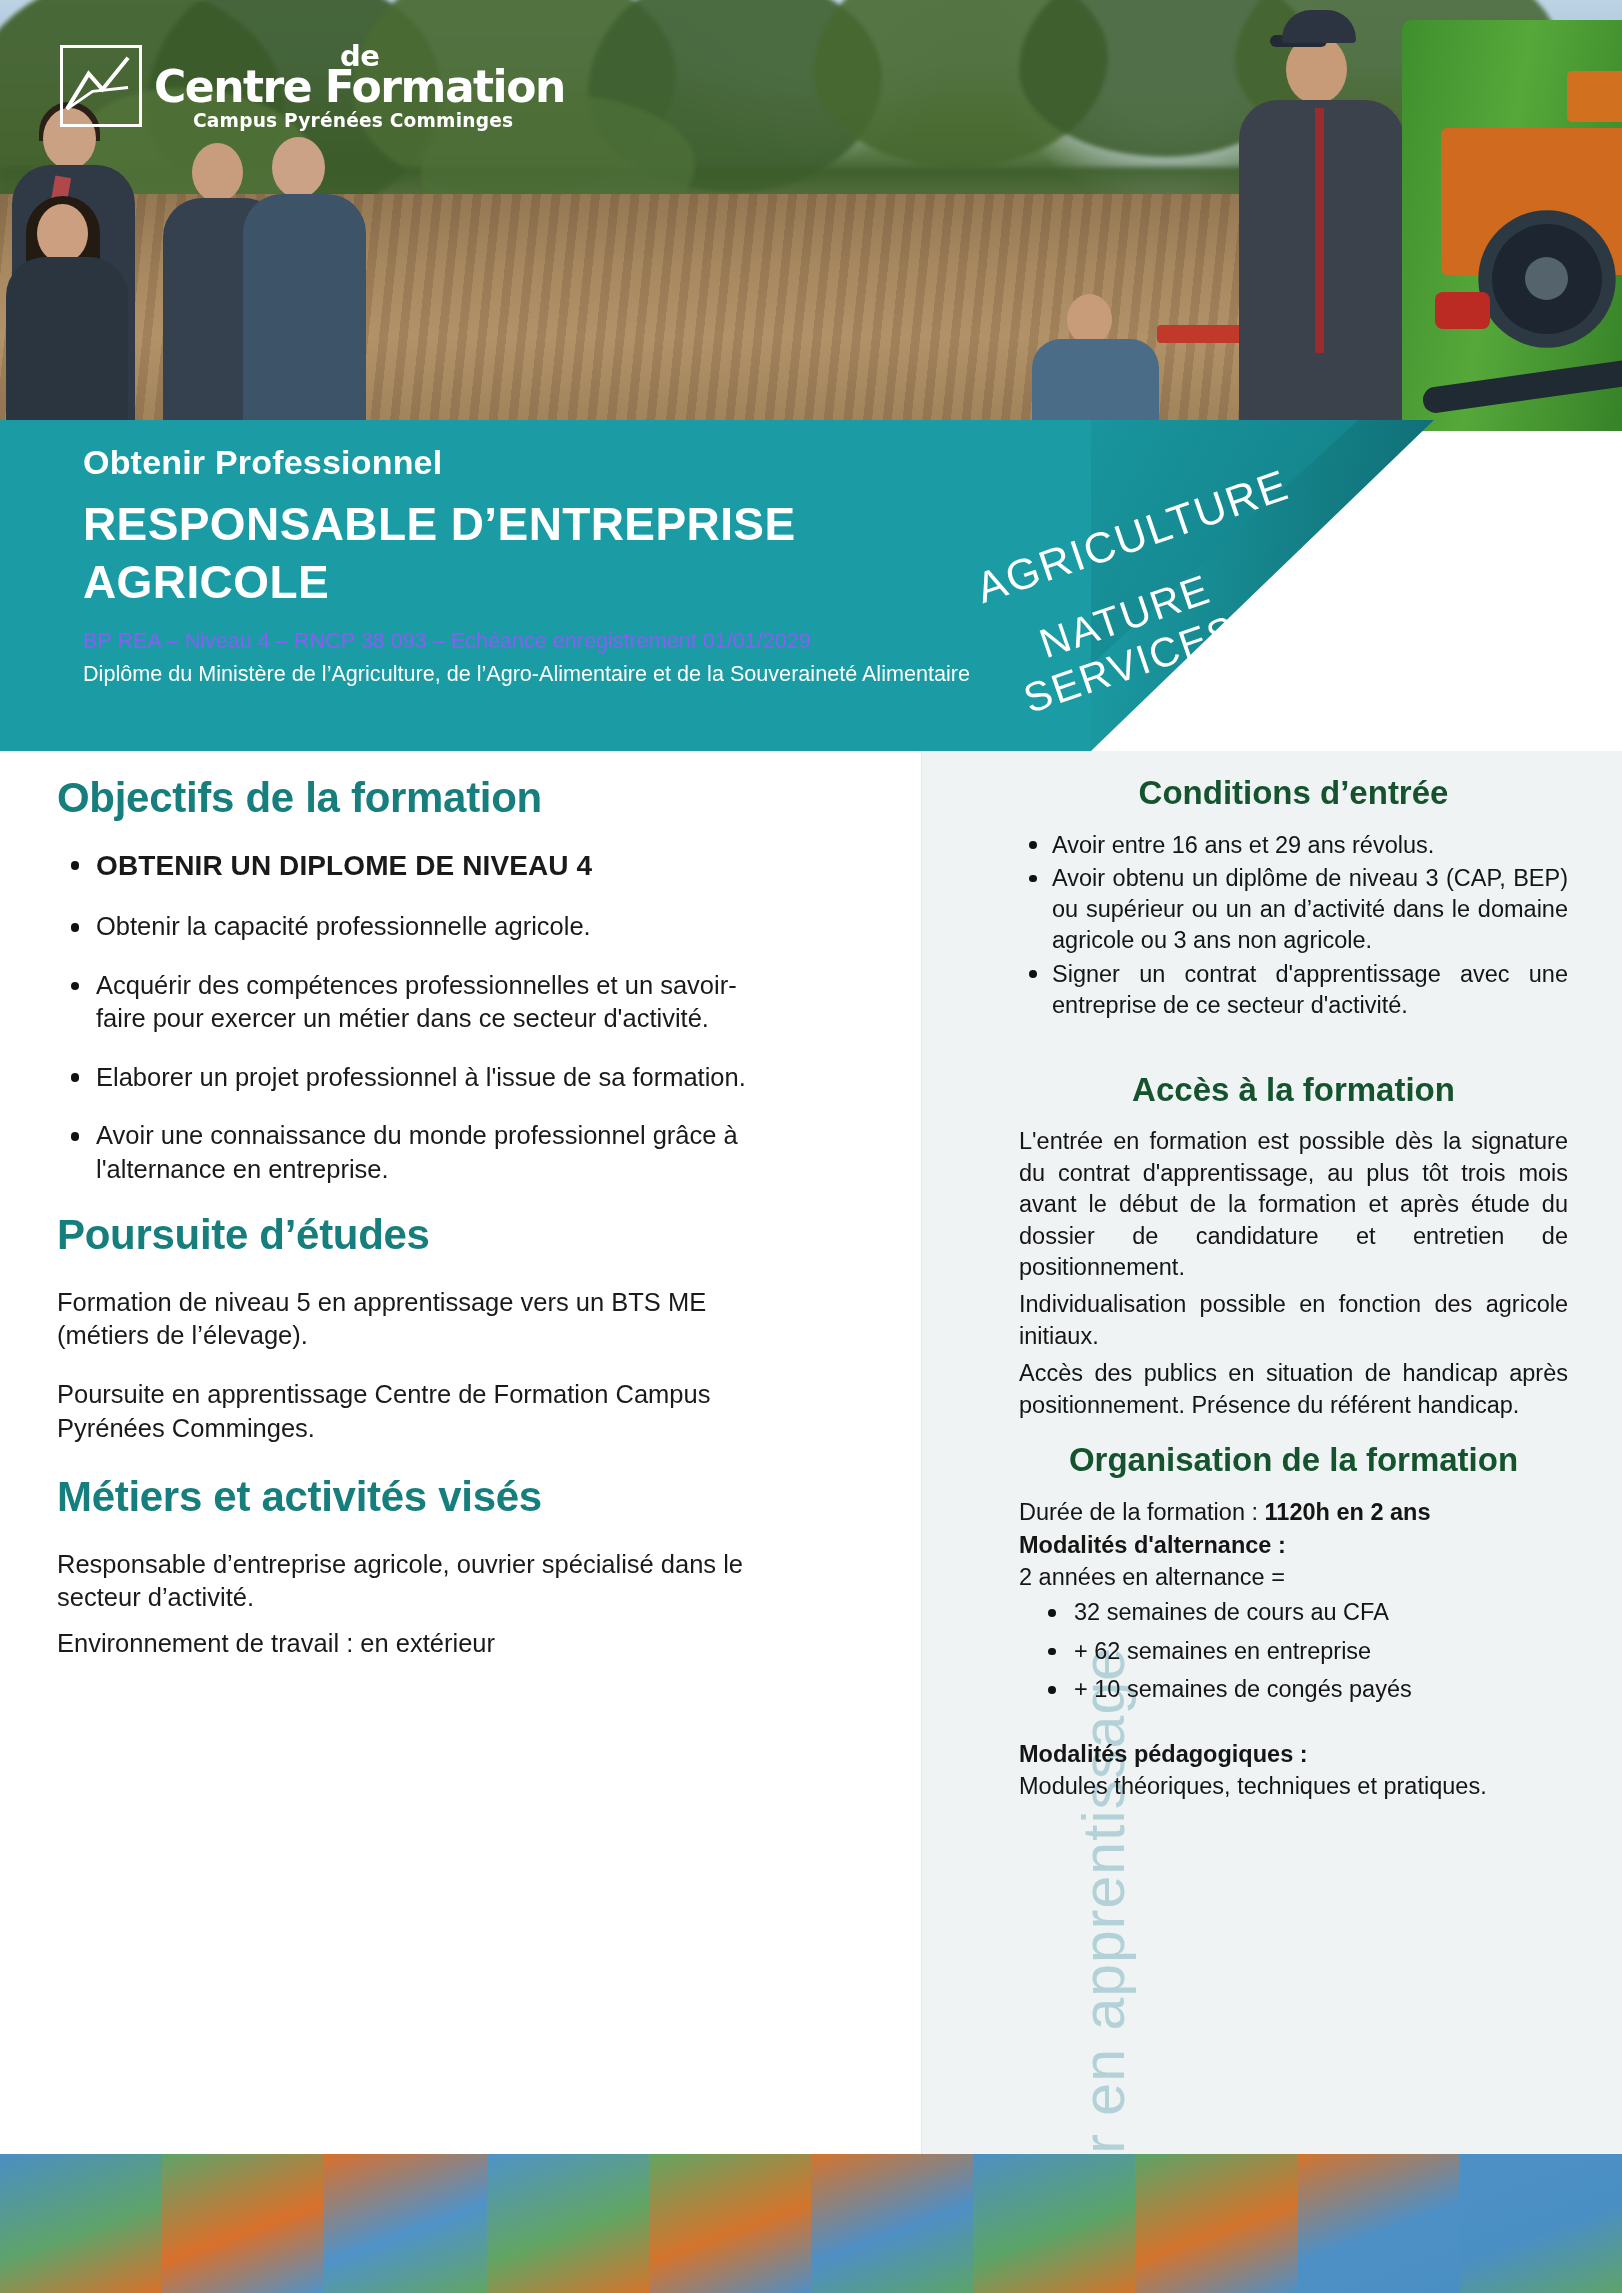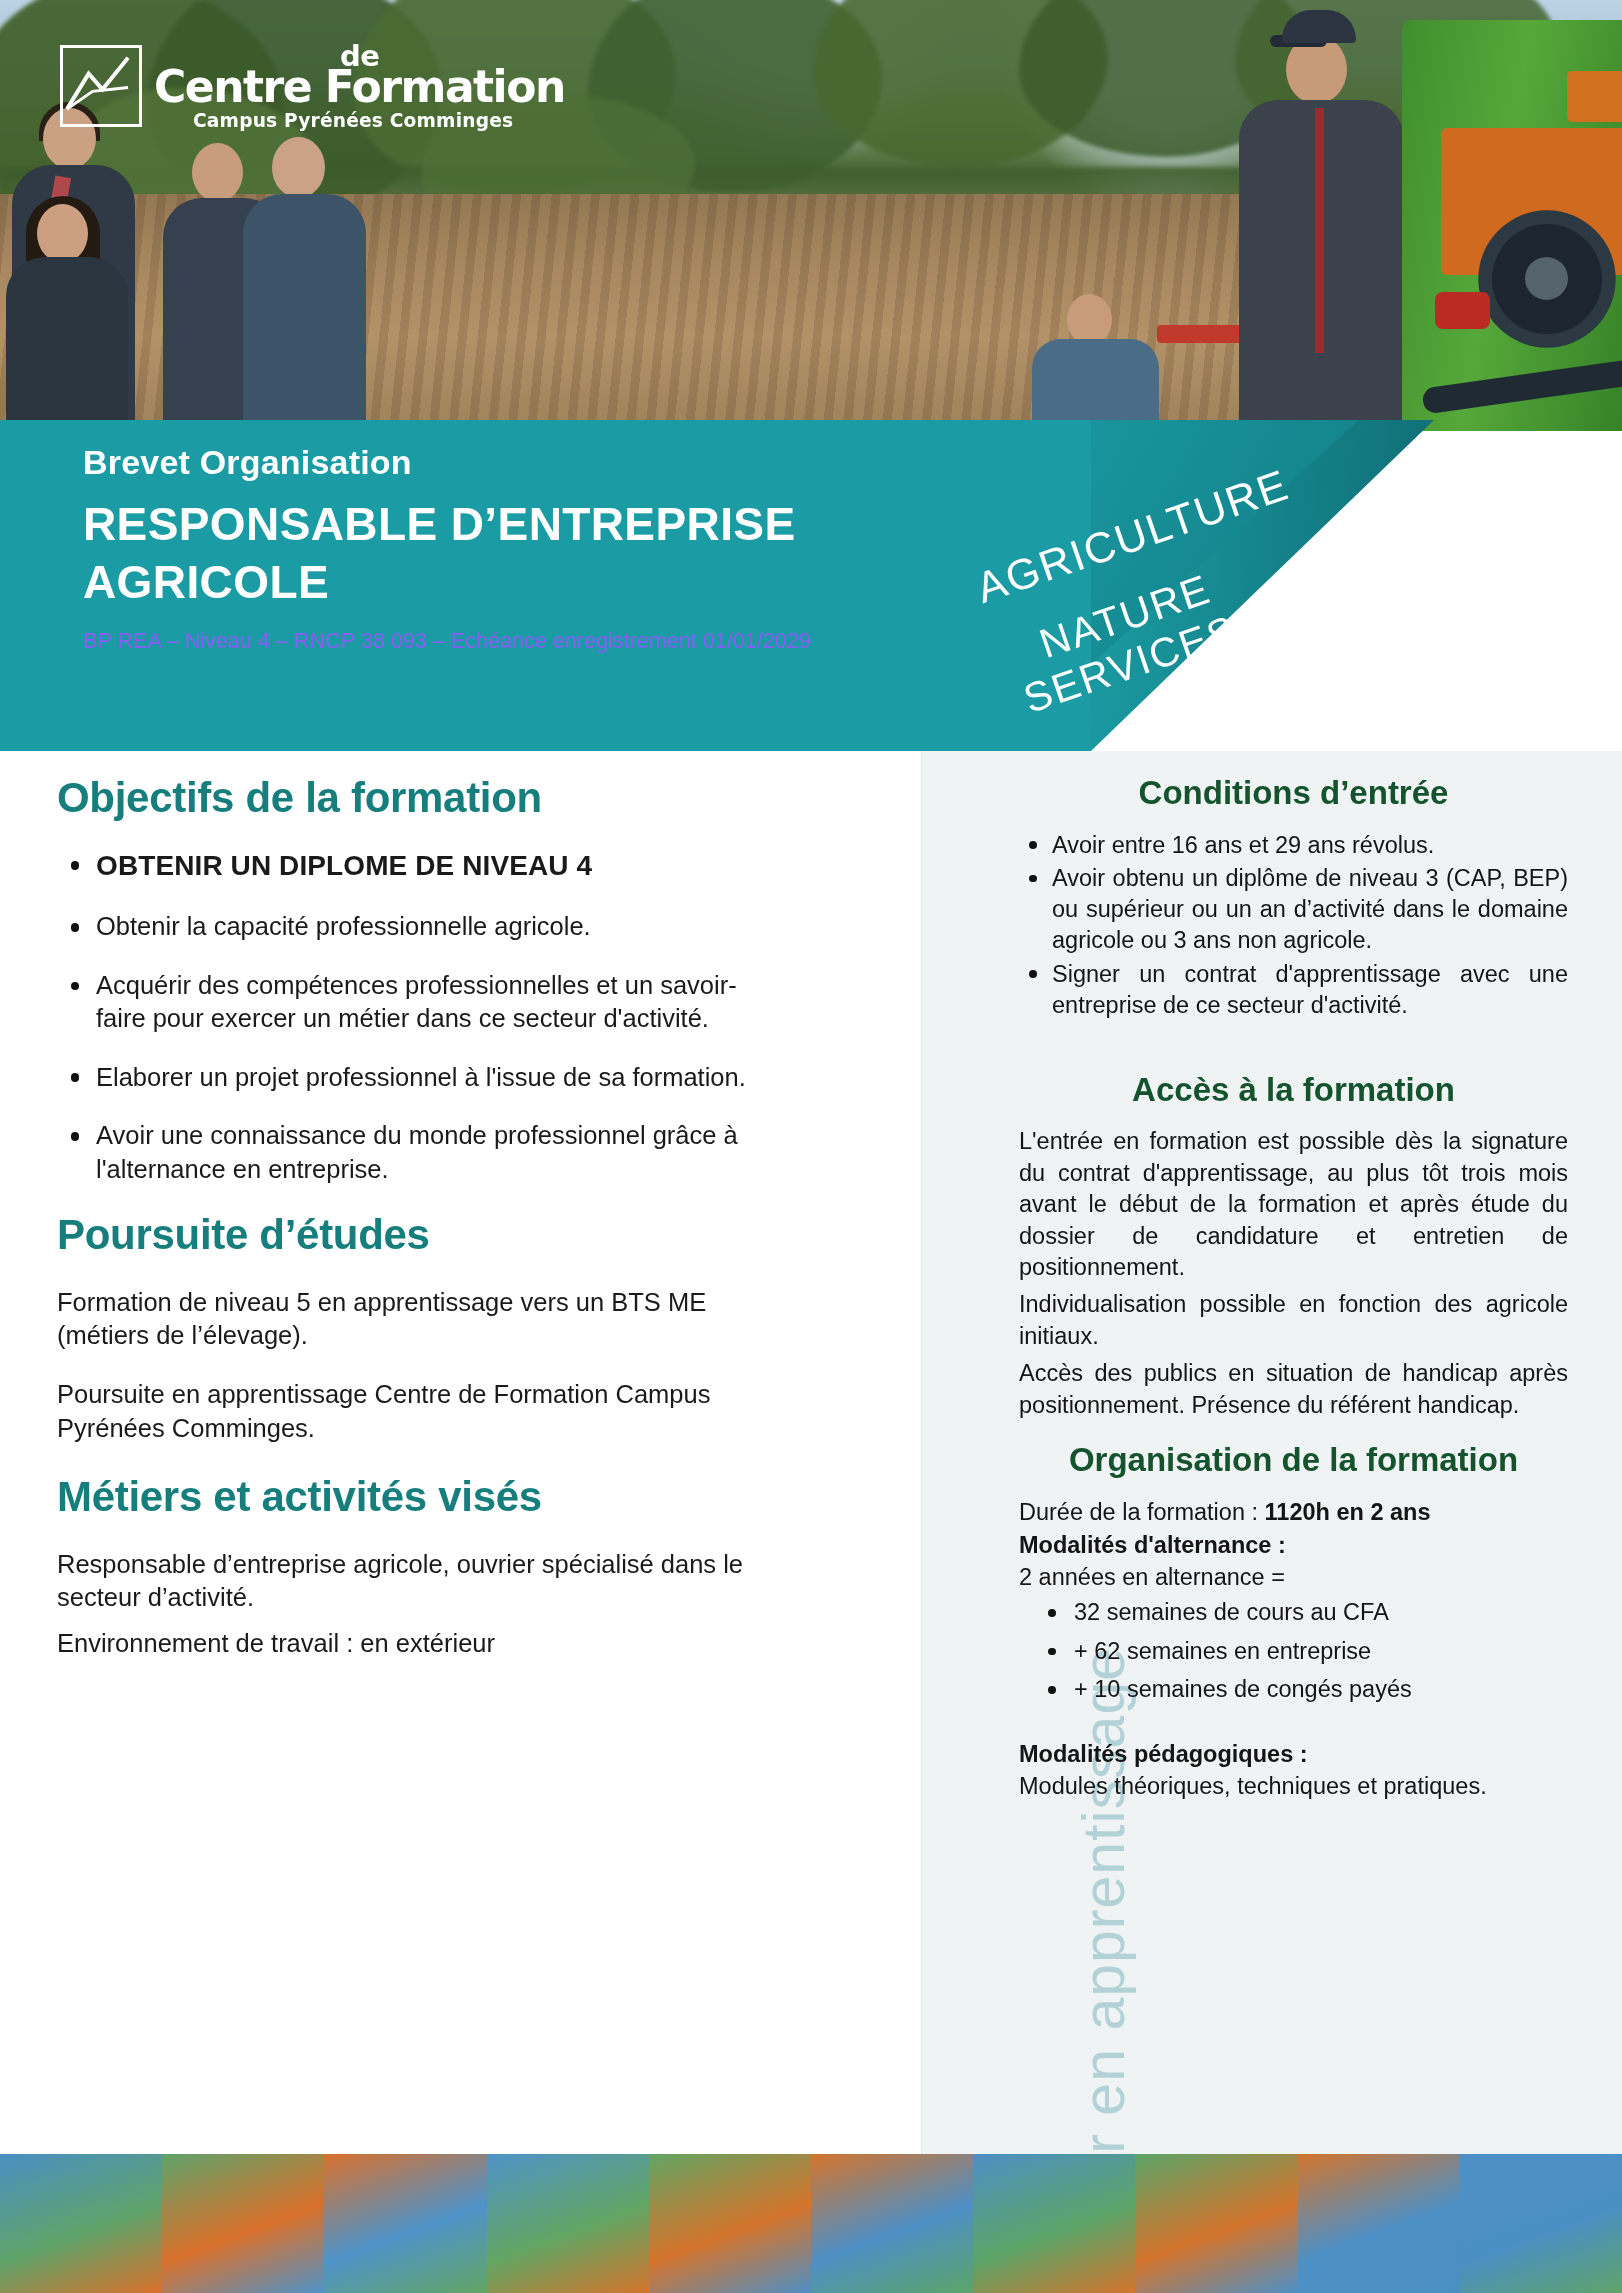--- a/index.html
+++ b/index.html
@@ -277,24 +277,25 @@
   <div class="banner"></div>
   <div class="banner-wedge2"></div>
 
   <div class="ans">
     <span class="ans-1">AGRICULTURE</span>
     <span class="ans-2">NATURE</span>
     <span class="ans-3">SERVICES</span>
   </div>
 
   <div class="banner-inner">
-    <div class="b-kicker">Brevet Organisation</div>
+    <div class="b-kicker">Obtenir Professionnel</div>
     <div class="b-title">RESPONSABLE D’ENTREPRISE</div>
     <div class="b-title" style="margin-top:2px">AGRICOLE</div>
     <div class="b-line1">BP REA – Niveau 4 – RNCP 38 093 – Echéance enregistrement 01/01/2029</div>
+    <div class="b-line2">Diplôme du Ministère de l’Agriculture, de l’Agro-Alimentaire et de la Souveraineté Alimentaire</div>
   </div>
 
   <div class="content"></div>
   <div class="right-panel"></div>
   <div class="divider"></div>
 
   <div class="vslogan-wrap">
     <div class="vslogan">Se former en apprentissage</div>
   </div>
 

